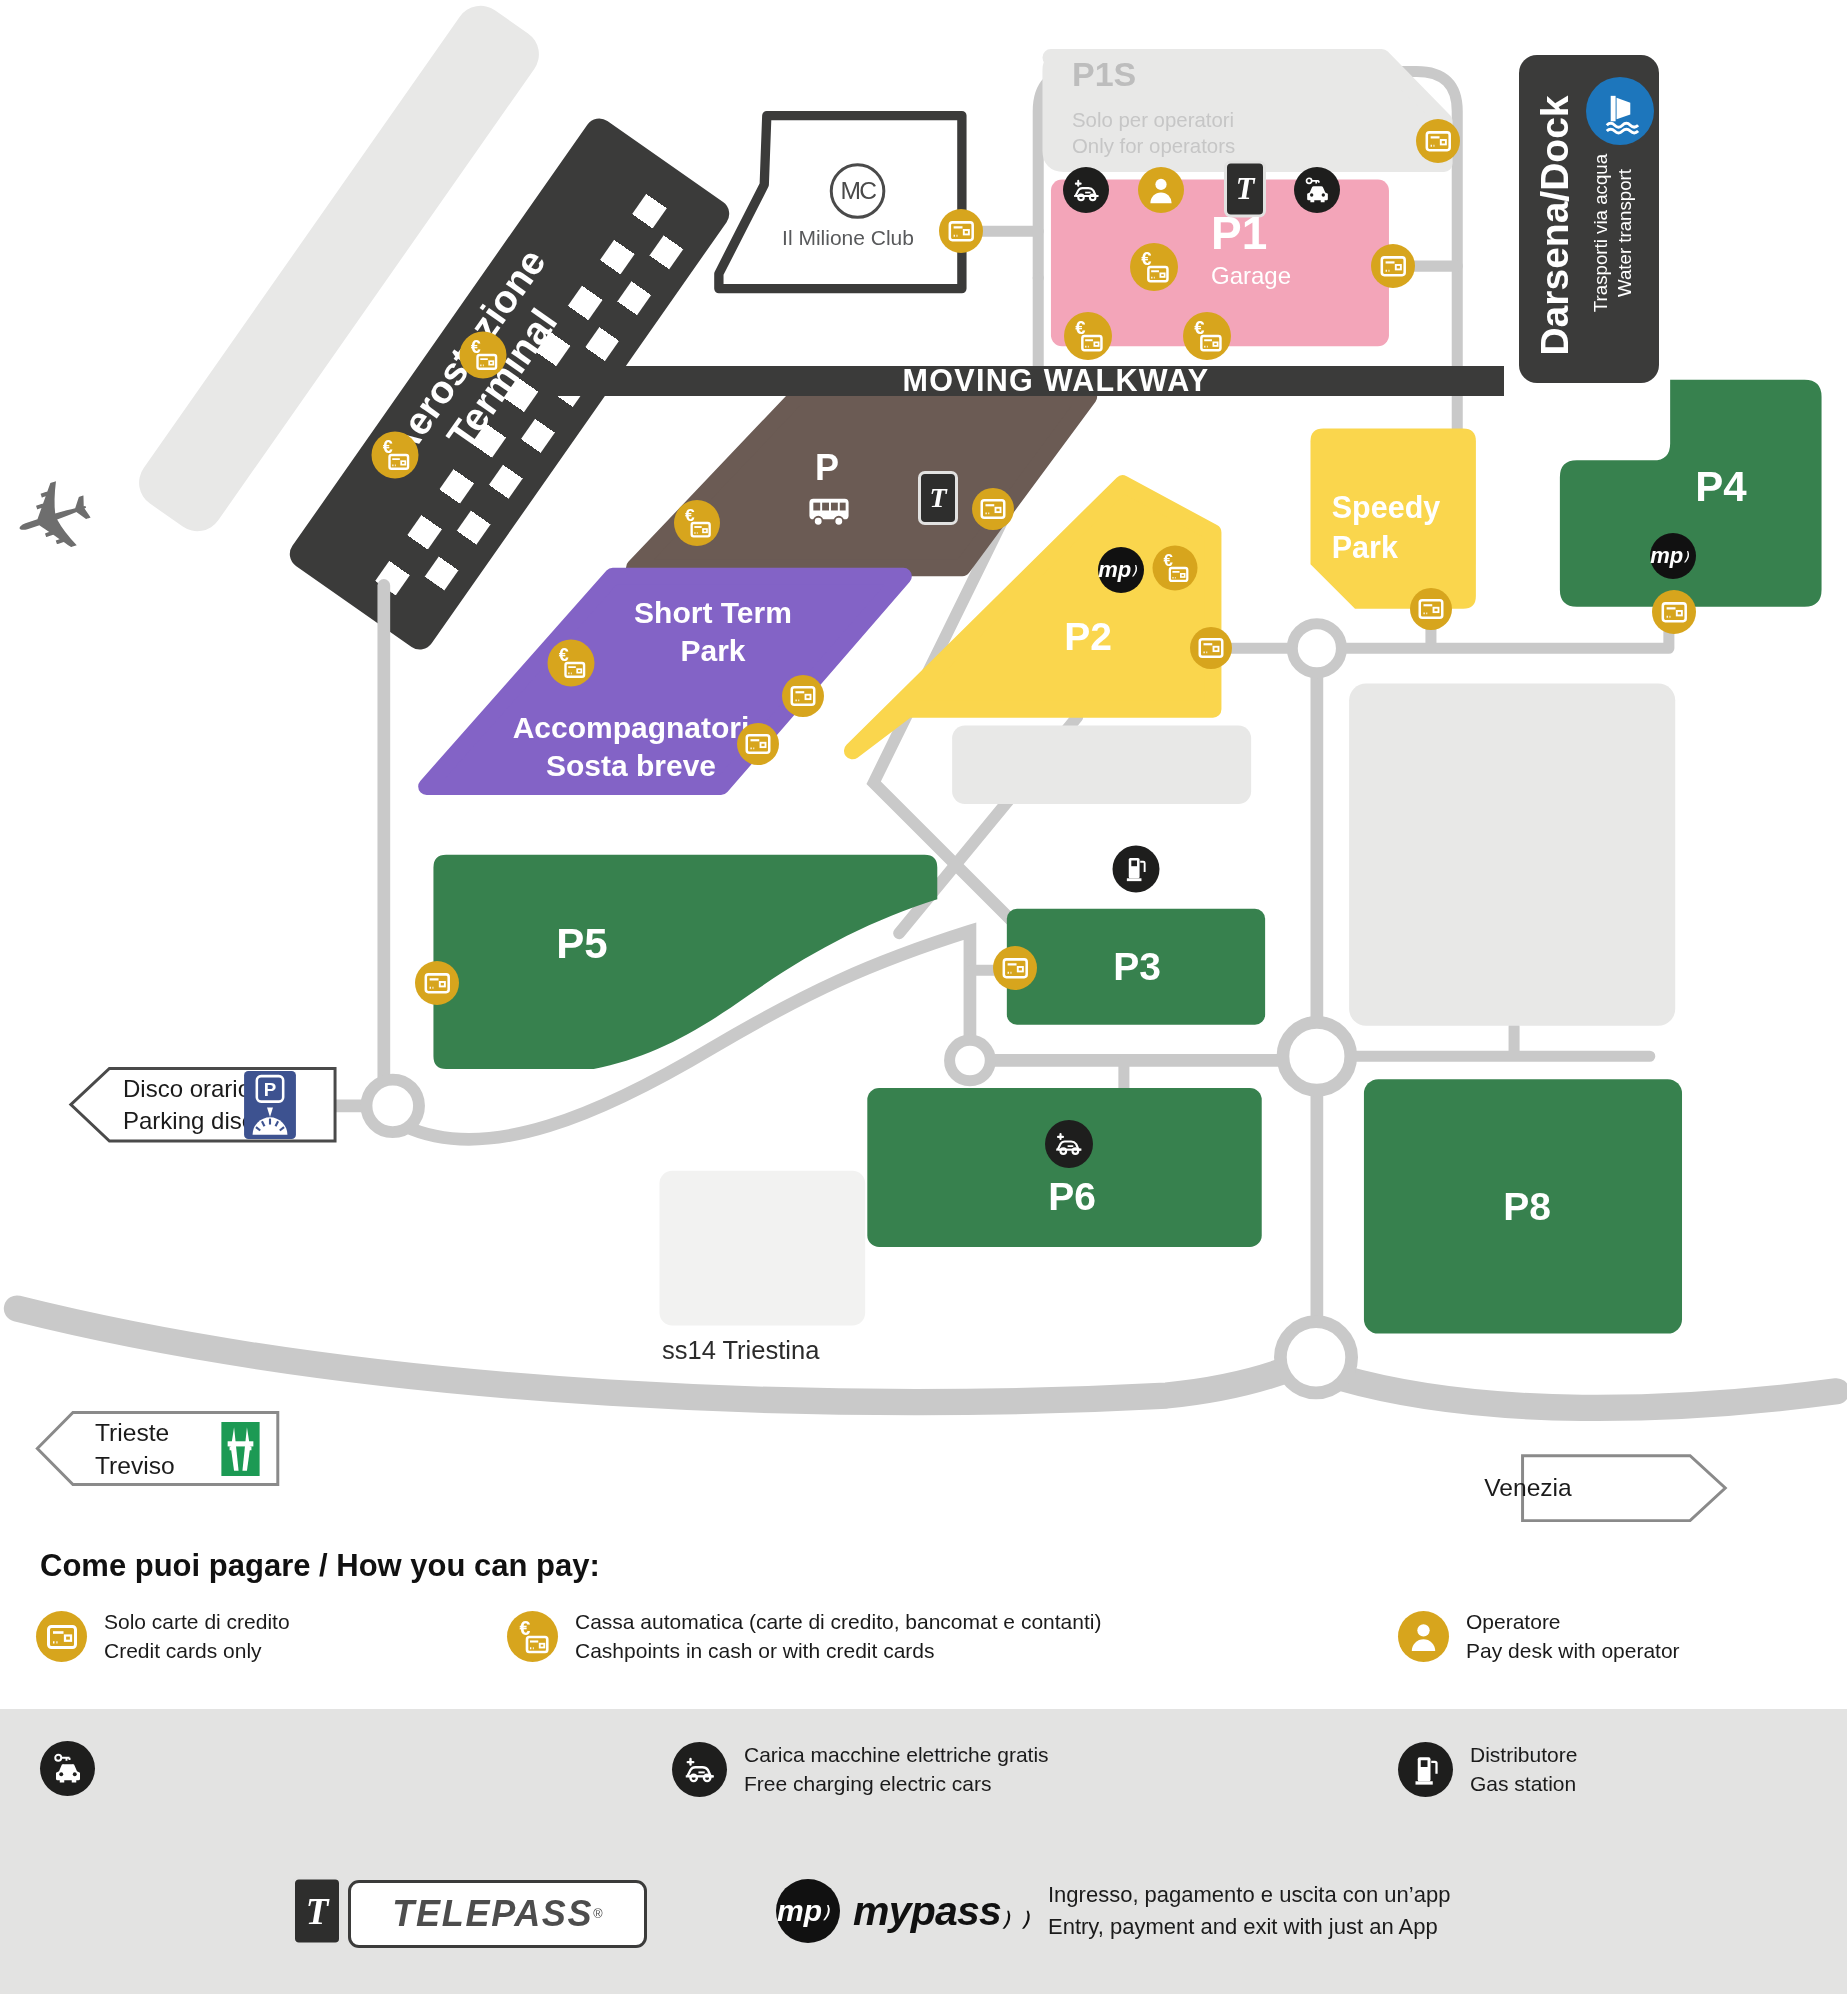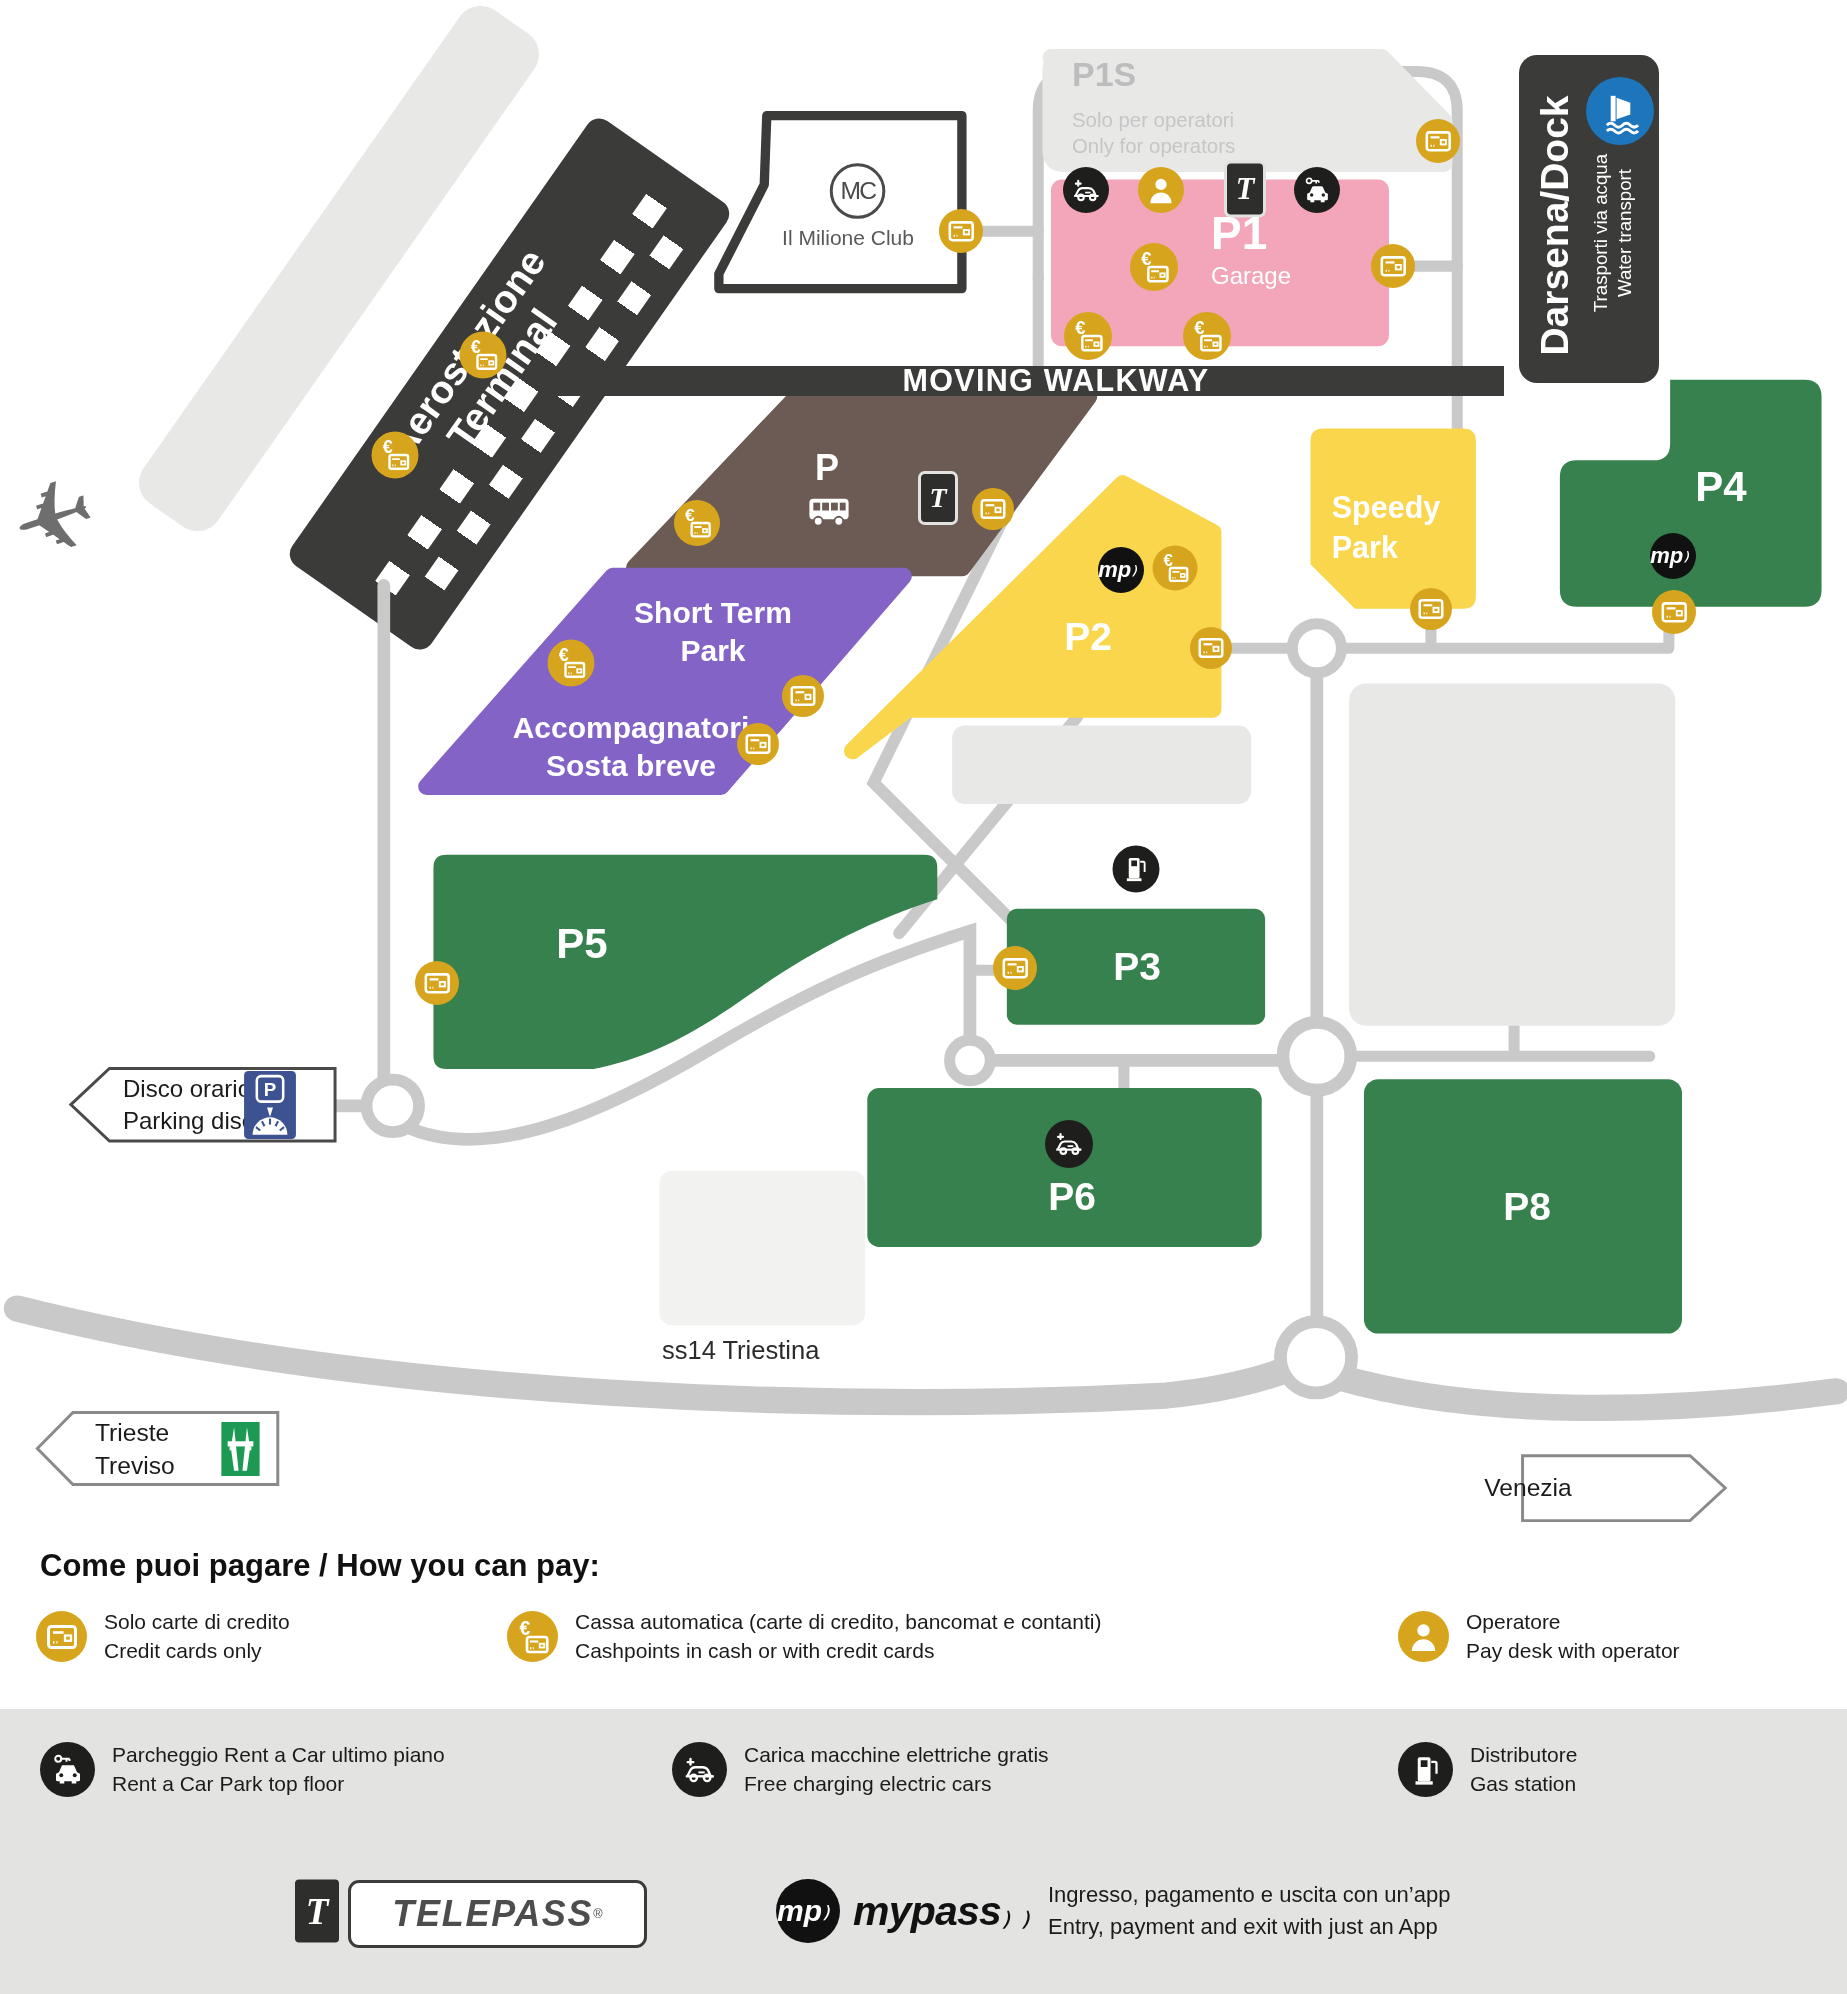--- a/index.html
+++ b/index.html
@@ -417,21 +417,20 @@
   </div>
 
   <div class="abs" style="left:0;top:1709px;width:1847px;height:285px;background:#E3E3E2;"></div>
 
   <div class="legend-item" style="left:40px;top:1741px;">
     <div class="badge dark" style="position:static;transform:none;width:55px;height:55px;flex:0 0 auto;">
       <svg width="36" height="36" viewBox="0 0 86 86">
           <use href="#i-keycar"></use>
         </svg>
     </div>
-    <div class="legend-text"><div>Parcheggio Rent a Car ultimo piano</div><div>Rent a Car Park top floor</div></div>
   </div>
   <div class="legend-item" style="left:672px;top:1741px;">
     <div class="badge dark" style="position:static;transform:none;width:55px;height:55px;flex:0 0 auto;">
       <svg width="38" height="38" viewBox="0 0 90 90">
           <use href="#i-ecar"></use>
         </svg>
     </div>
     <div class="legend-text"><div>Carica macchine elettriche gratis</div><div>Free charging electric cars</div></div>
   </div>
   <div class="legend-item" style="left:1398px;top:1741px;">

